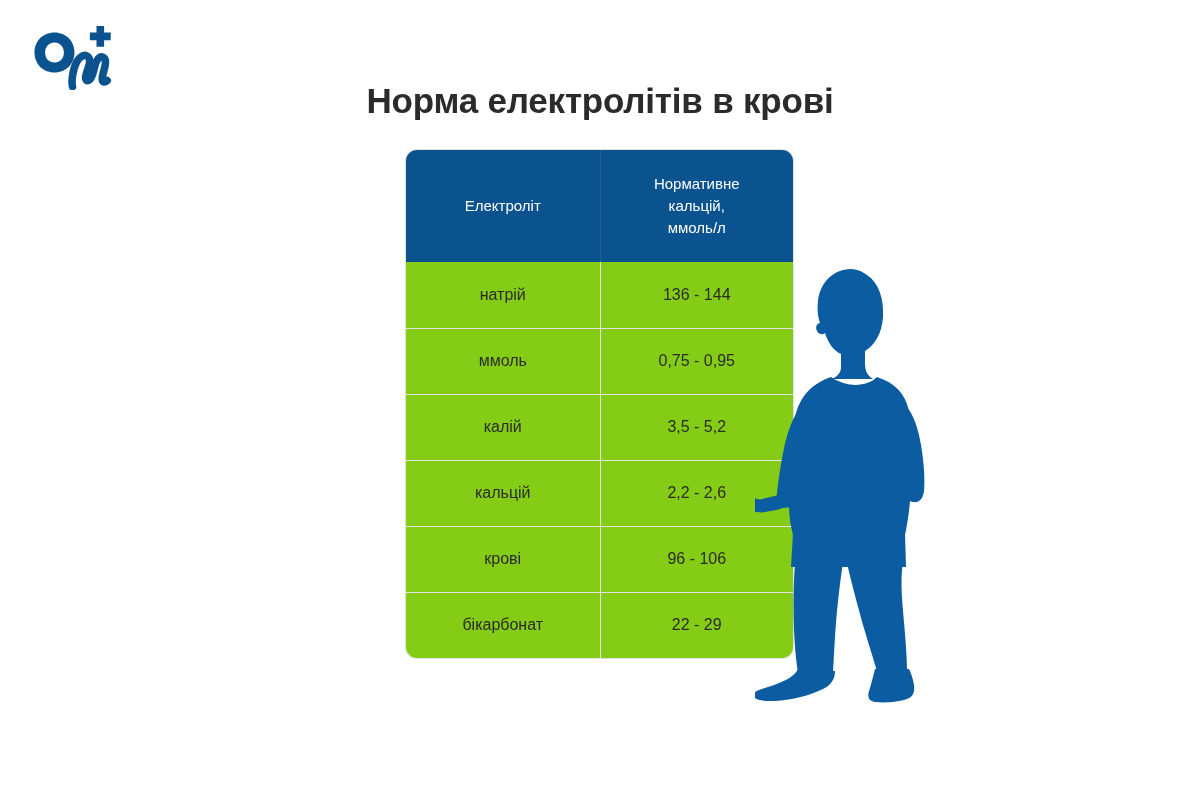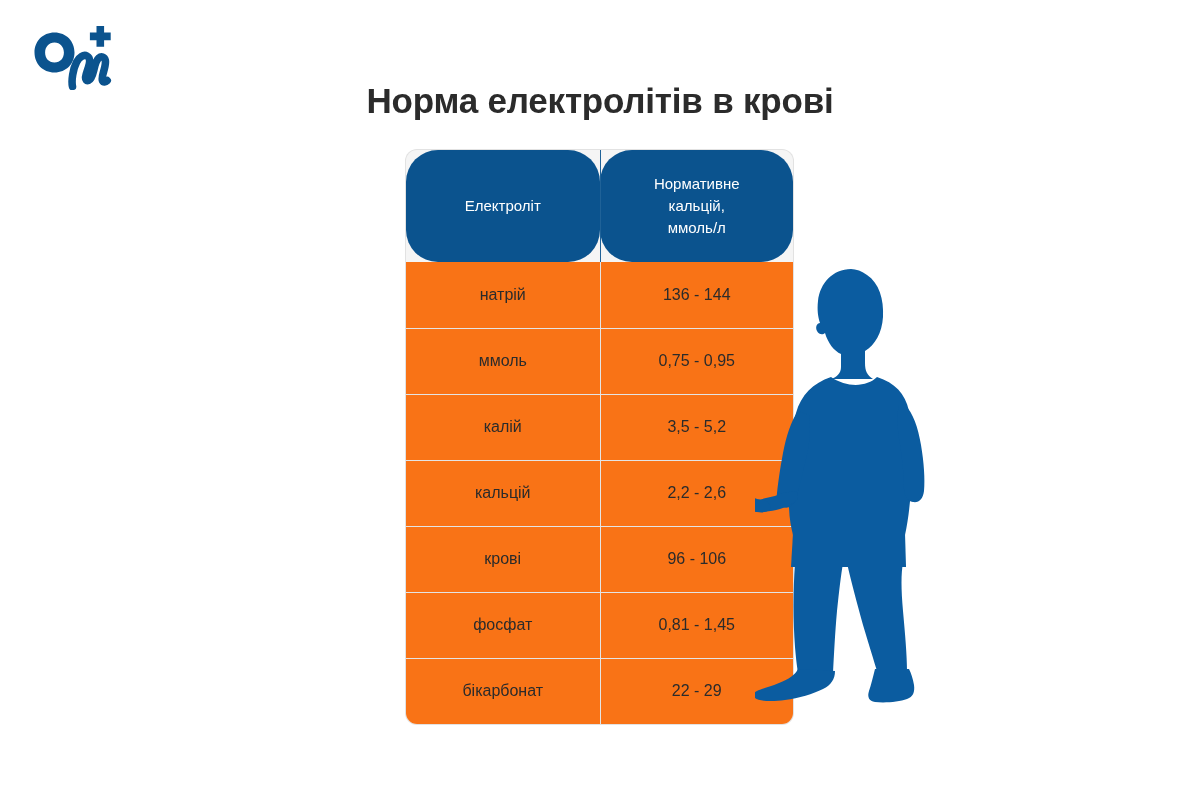--- a/index.html
+++ b/index.html
@@ -62,28 +62,27 @@
   }
   table.norm-table thead th {
     background: #0b538e;
     color: #ffffff;
     font-size: 15px;
     font-weight: normal;
     line-height: 1.45;
     height: 112px;
     padding: 4px 8px;
     box-sizing: border-box;
-    border-radius: 32px;
   }
   table.norm-table thead th.col-left {
     border-right: 1px solid #1f6298;
     width: 194px;
   }
   table.norm-table tbody td {
-    background: #f97316;
+    background: #84cc16;
     color: #2b2b2b;
     font-size: 16px;
     height: 66px;
     padding: 2px 8px;
     box-sizing: border-box;
     border-bottom: 1px solid #e4e4e4;
   }
   table.norm-table tbody td.col-left {
     border-right: 1px solid #e4e4e4;
   }
@@ -149,24 +148,20 @@
         <td class="col-left">калій</td>
         <td>3,5 - 5,2</td>
       </tr>
       <tr>
         <td class="col-left">кальцій</td>
         <td>2,2 - 2,6</td>
       </tr>
       <tr>
         <td class="col-left">крові</td>
         <td>96 - 106</td>
-      </tr>
-      <tr>
-        <td class="col-left">фосфат</td>
-        <td>0,81 - 1,45</td>
       </tr>
       <tr>
         <td class="col-left">бікарбонат</td>
         <td>22 - 29</td>
       </tr>
     </tbody>
   </table>
 </div>
 
 <div class="doctor">

